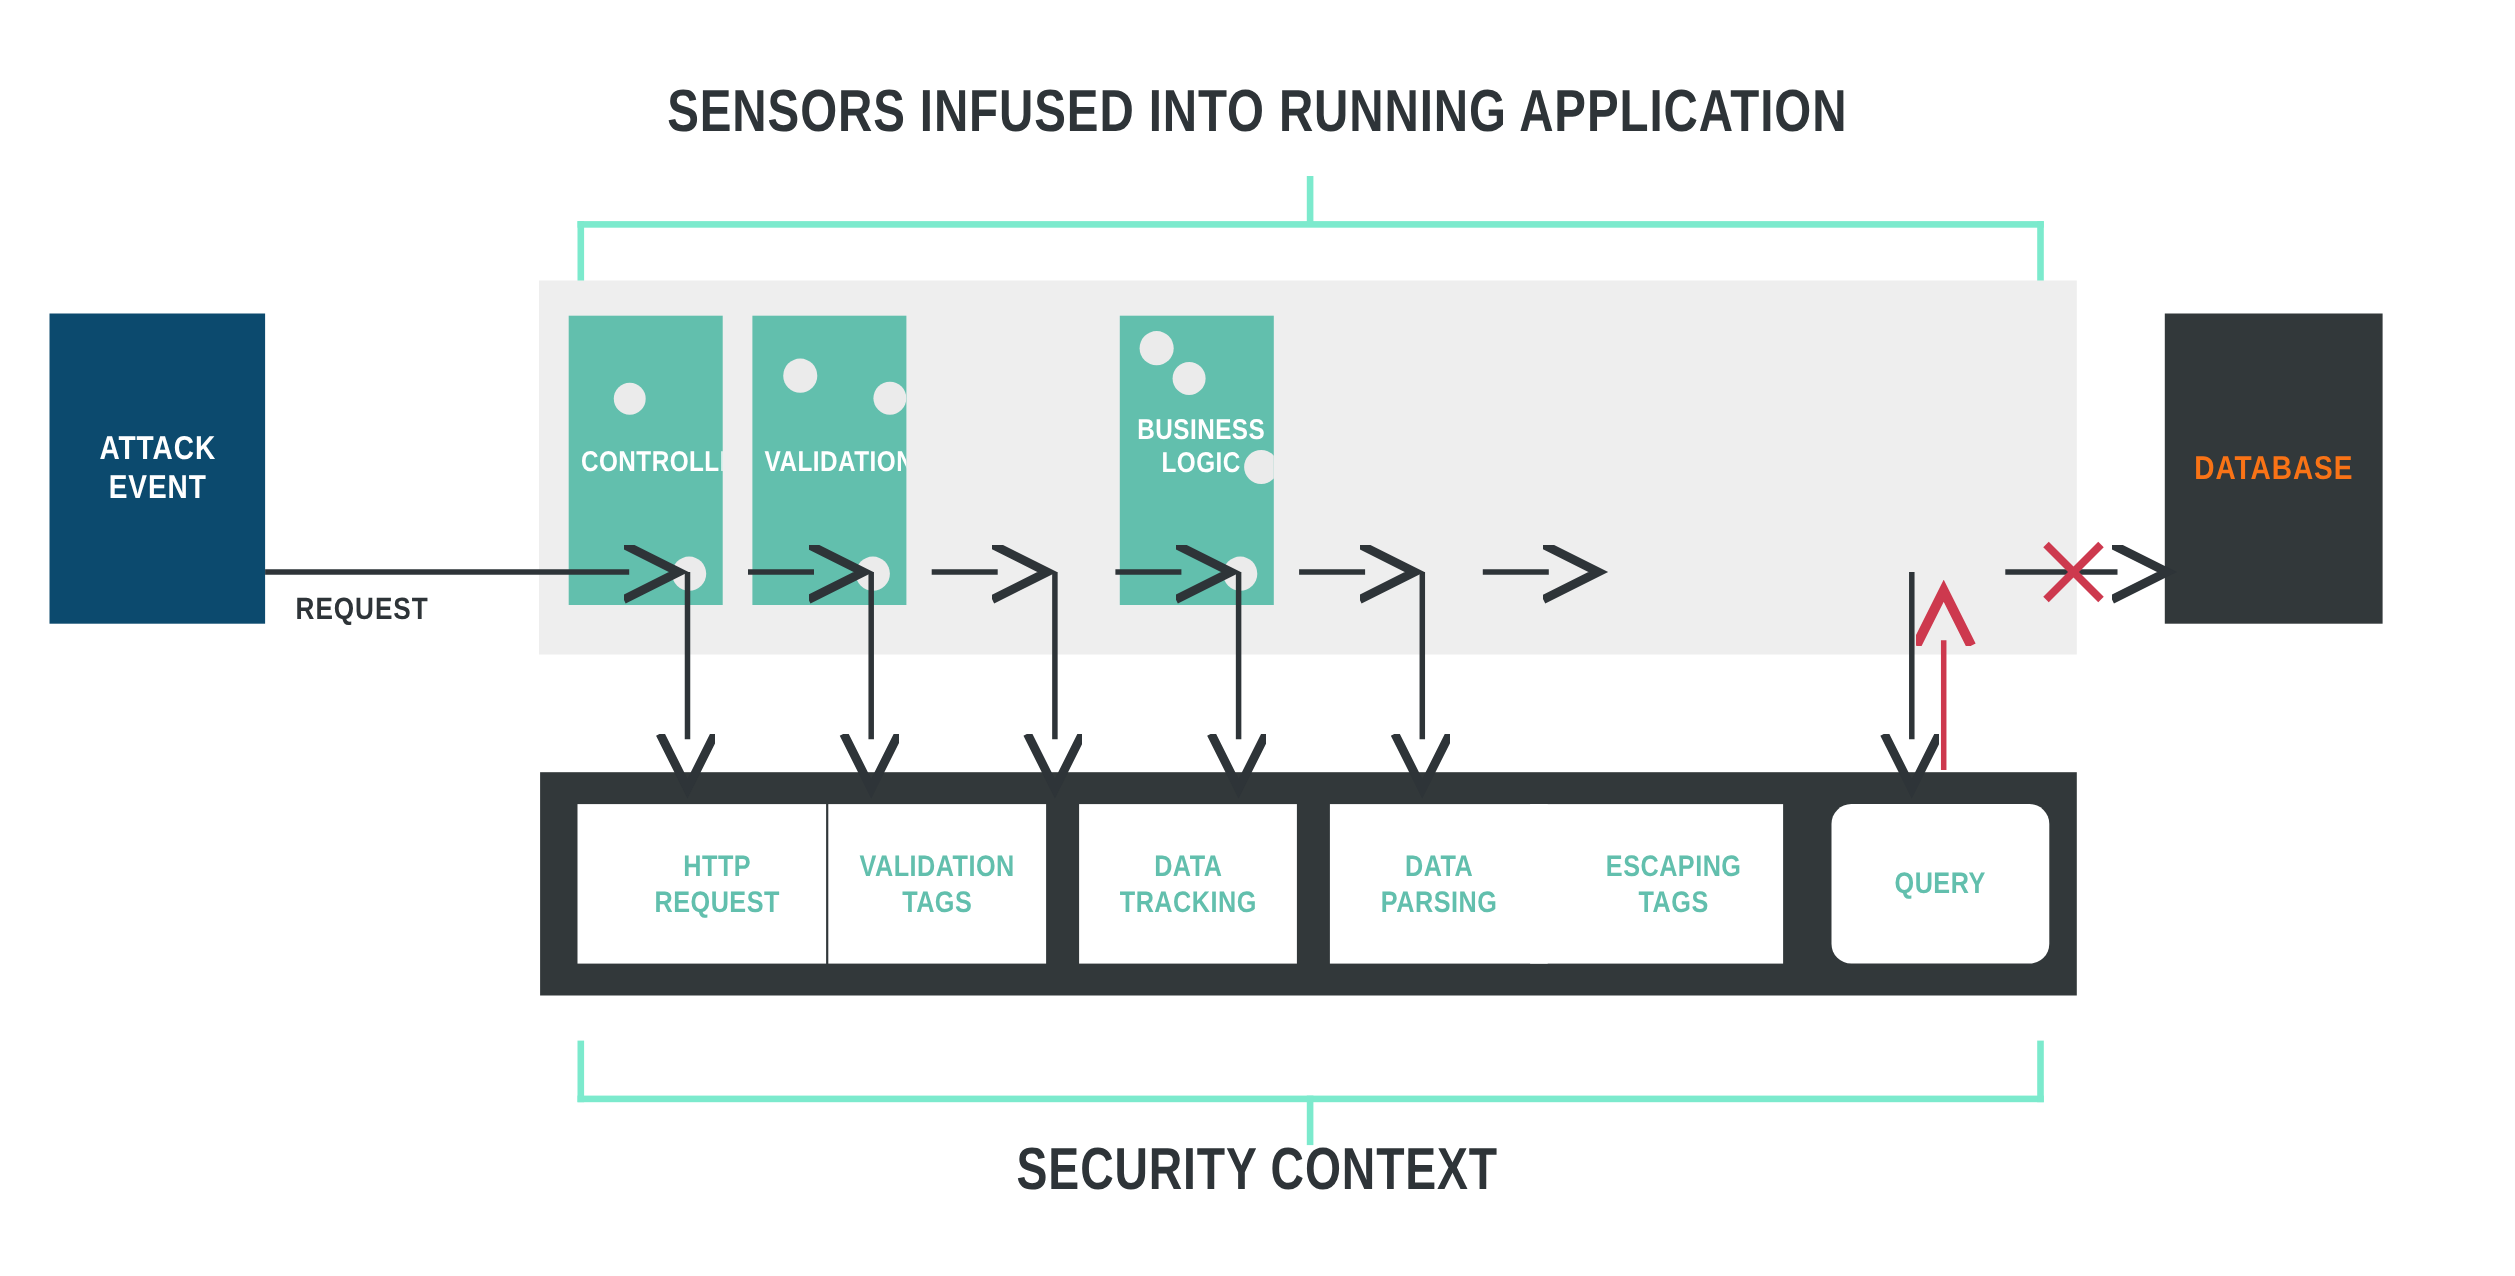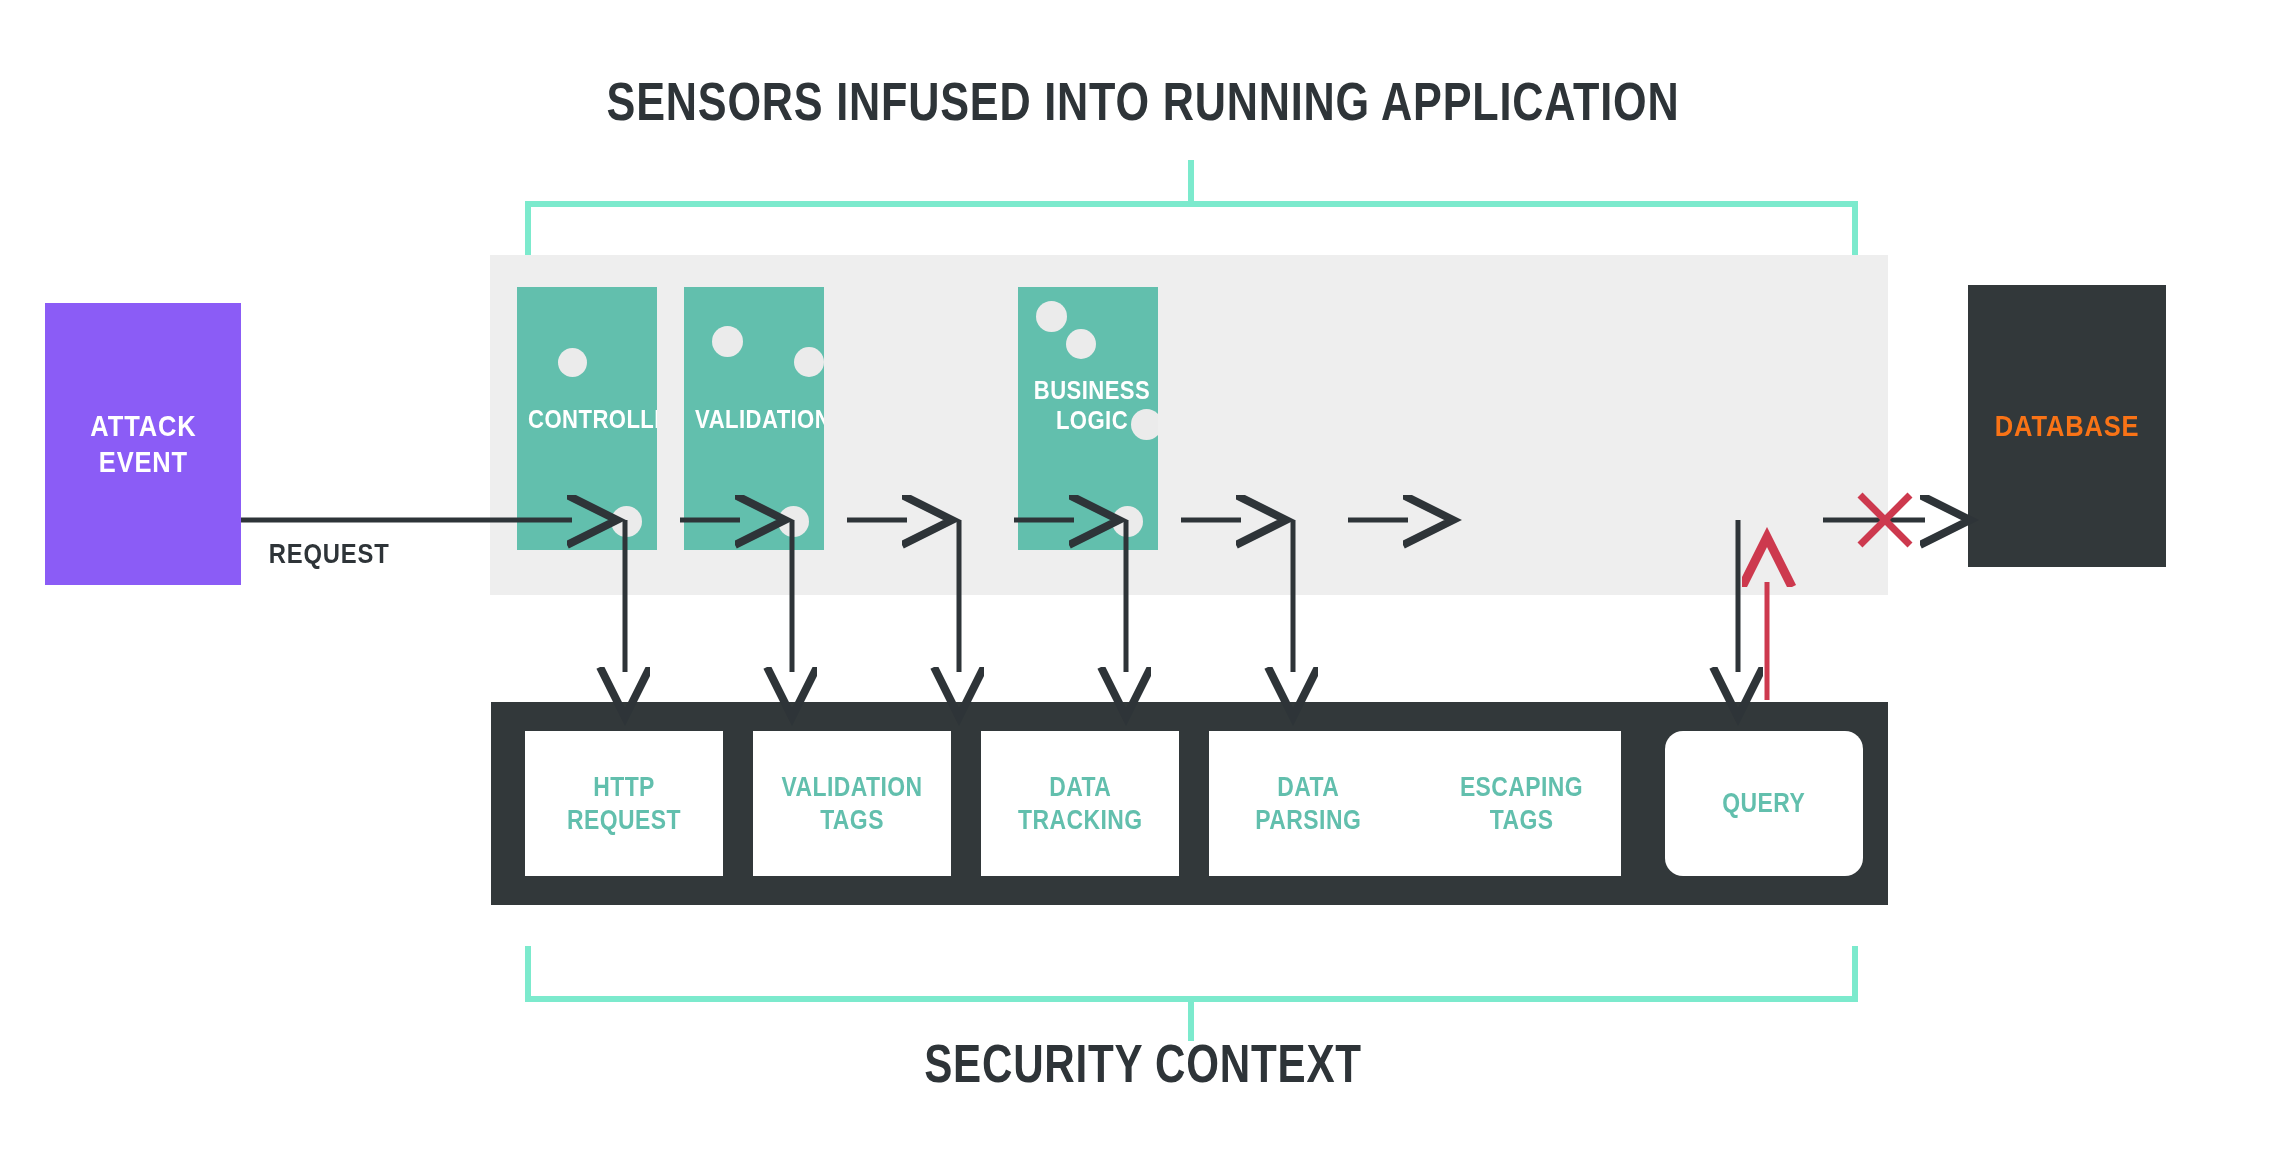--- a/index.html
+++ b/index.html
@@ -20,22 +20,22 @@
   #title-bottom{ left:0; top:1032px; width:2286px; font-size:54px; transform:scaleX(.78); }
 
   
   .bracket{position:absolute;}
   .bk-h{position:absolute;background:#7ceacd;height:6px;}
   .bk-v{position:absolute;background:#7ceacd;width:6px;}
 
   
   #attack-box{
     position:absolute;left:45px;top:285px;width:196px;height:282px;
-    background:#8b5cf6;color:#ffffff;
-    display:flex;align-items:center;justify-content:center;text-align:center;margin-top:18px;
+    background:#0c4a6e;color:#ffffff;
+    display:flex;align-items:center;justify-content:center;text-align:center;
   }
   #attack-box .lbl{
     font-family:"Liberation Sans Narrow","Liberation Sans",sans-serif;
     font-weight:700;font-size:30px;line-height:1.2;transform:scaleX(.85);letter-spacing:1px;
   }
 
   
   #database-box{
     position:absolute;left:1968px;top:285px;width:198px;height:282px;
     background:#32383a;color:#f97316;
@@ -145,21 +145,21 @@
   </div>
 
 
 
   <div id="database-box">
     <div class="lbl">DATABASE</div>
   </div>
 
   <div id="sec-bar"></div>
 
-  <div class="sec-card" style="left:525px;">
+  <div class="sec-card" style="left:525px;padding-left:28px;">
     <div class="lbl">
       <div>HTTP</div>
       <div>REQUEST</div>
     </div>
   </div>
   <div class="sec-card" style="left:753px;">
     <div class="lbl">
       <div>VALIDATION</div>
       <div>TAGS</div>
     </div>

